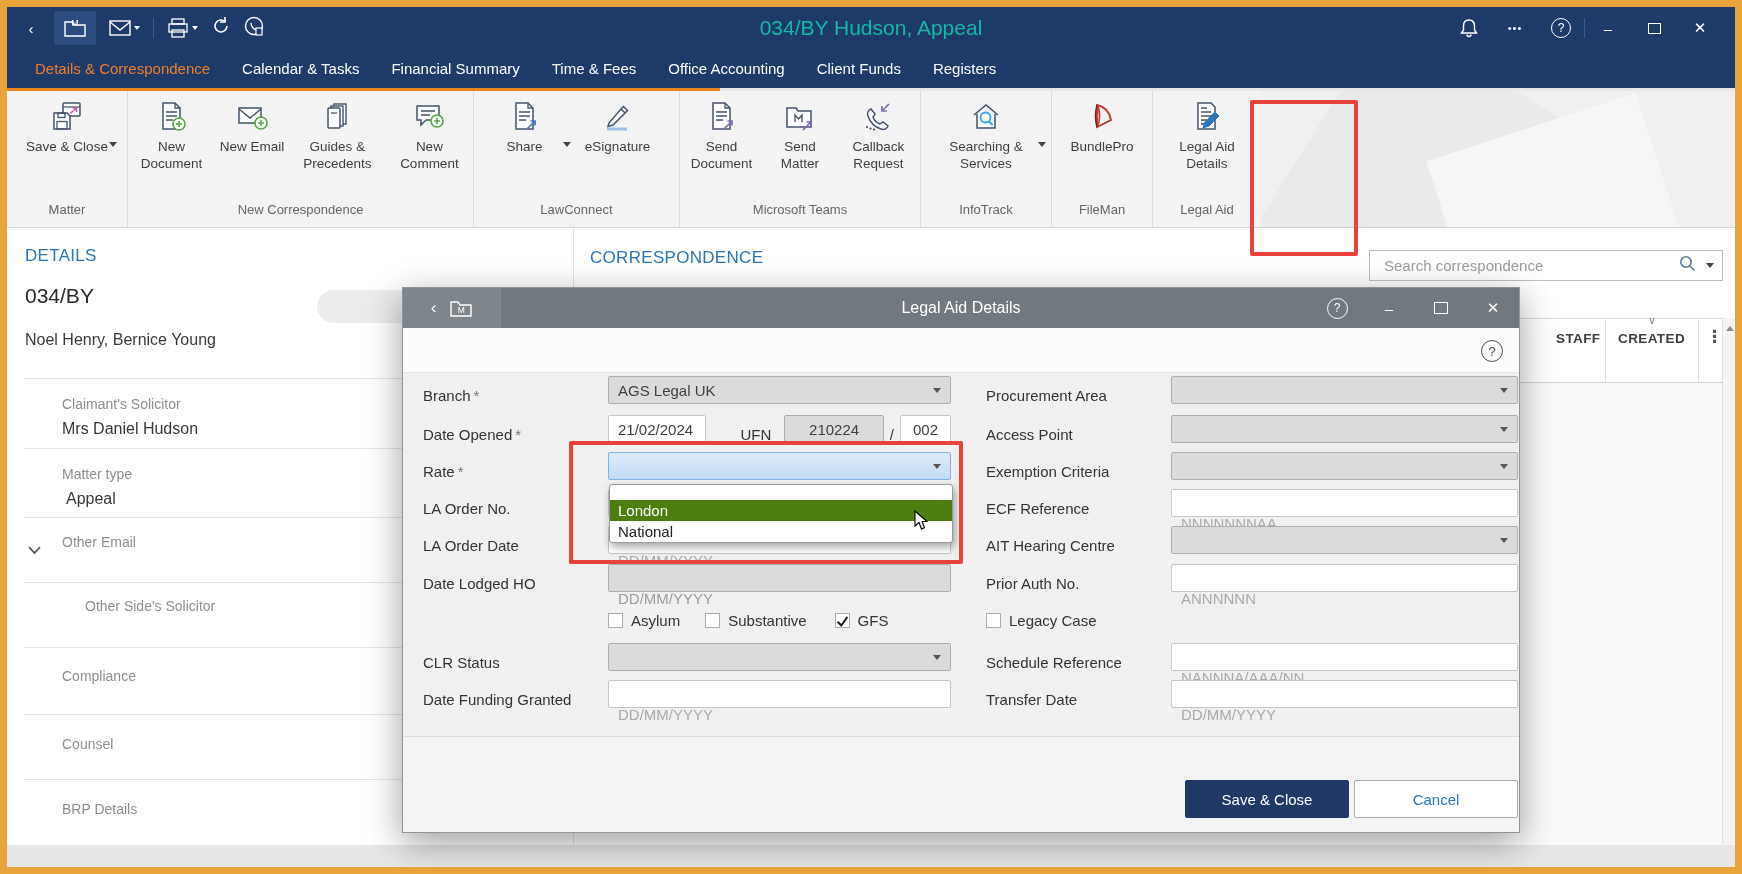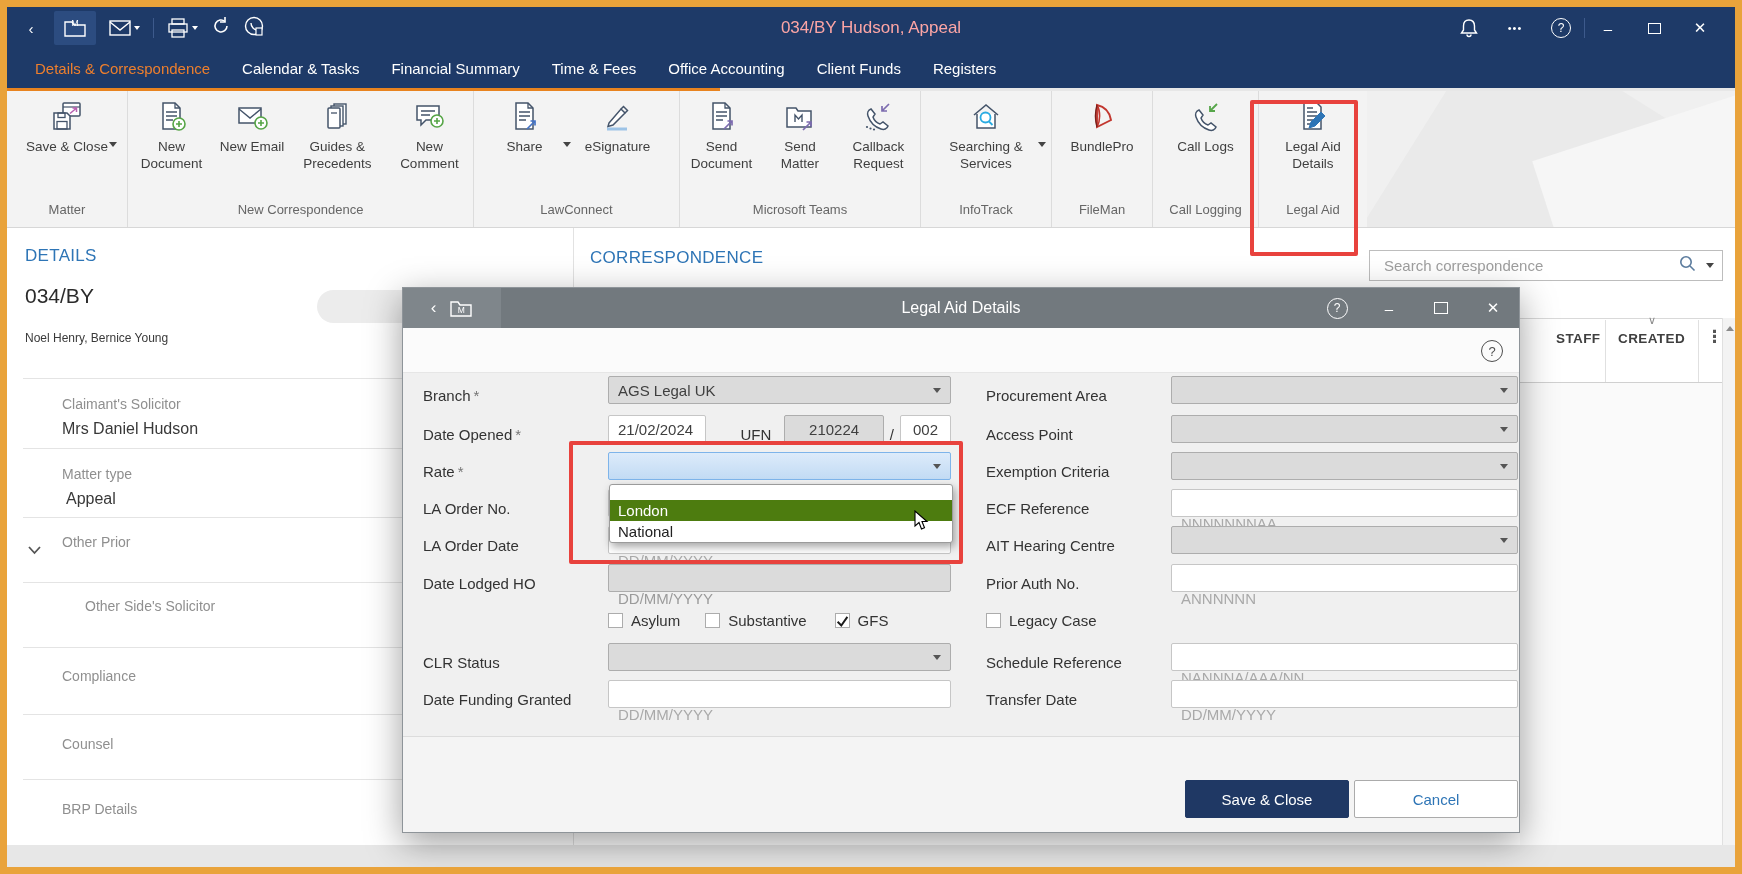--- a/index.html
+++ b/index.html
@@ -4,21 +4,21 @@
 <style>
   html,body{margin:0;padding:0;background:#444;}
   body{width:1742px;height:874px;position:relative;overflow:hidden;
        font-family:"Liberation Sans","DejaVu Sans",sans-serif;}
   .stage{position:absolute;inset:0;background:#E7E7E7;}
   .border-overlay{position:absolute;inset:0;border:7px solid #E9A33B;pointer-events:none;z-index:100;}
 
   
   .titlebar{position:absolute;left:7px;top:7px;width:1728px;height:42px;background:#1E3A68;display:flex;align-items:center;}
   .tb-left{display:flex;align-items:center;gap:13px;padding-left:14px;}
-  .tb-title{position:absolute;left:0;right:0;text-align:center;color:#fca5a5;font-size:17px;}
+  .tb-title{position:absolute;left:0;right:0;text-align:center;color:#14b8a6;font-size:21px;}
   .tb-right{position:absolute;right:12px;display:flex;align-items:center;gap:0;}
   .tb-btn{width:46px;height:42px;display:flex;align-items:center;justify-content:center;color:#fff;font-size:15px;}
   .folder-box{width:42px;height:34px;background:#2C4C80;border-radius:2px;display:flex;align-items:center;justify-content:center;position:relative;}
   .vsep{width:1px;height:20px;background:#3D5A8C;}
   .maxbox{width:11px;height:9px;border:1.5px solid #fff;display:inline-block;}
   .circle-q{width:18px;height:18px;border:1.5px solid #fff;border-radius:50%;display:flex;align-items:center;justify-content:center;font-size:12px;color:#fff;}
   .mini-caret{width:0;height:0;border-left:3.5px solid transparent;border-right:3.5px solid transparent;border-top:4px solid #fff;margin-left:3px;}
 
   
   .tabbar{position:absolute;left:7px;top:49px;width:1728px;height:39px;background:#1E3A68;display:flex;align-items:center;padding-left:12px;box-sizing:border-box;}
@@ -334,34 +334,20 @@
                 <path d="M12 5 c3.5 6 3.5 16 0 22" fill="none" stroke="#C2372F" stroke-width="1.6"></path>
                 <path d="M12 5 c-2 7-2 15 0 22" fill="none" stroke="#7A1F1A" stroke-width="1.4"></path>
               </svg>
           </span>
           <span>BundlePro</span>
         </div>
       </div>
       <div class="rgroup-label">FileMan</div>
     </div>
 
-    <div class="rgroup" style="width:105px">
-      <div class="rgroup-items">
-        <div class="rb-item" style="width:90px">
-          <span class="rb-ic">
-            <svg viewBox="0 0 34 34">
-                <path d="M10 10 c-3 1-4 4-3 7 2 6 7 11 13 13 3 1 6 0 7-3 l-5-4 -3 2 c-3-1-6-4-7-7 l2-3 z" fill="#fff" stroke="#44546A" stroke-width="1.5"></path>
-                <path d="M28 4 l-7 7 M21 6 v5 h5" fill="none" stroke="#57A64A" stroke-width="1.8"></path>
-              </svg>
-          </span>
-          <span>Call Logs</span>
-        </div>
-      </div>
-      <div class="rgroup-label">Call Logging</div>
-    </div>
 
     <div class="rgroup" style="width:108px;border-right:none">
       <div class="rgroup-items">
         <div class="rb-item" style="width:92px">
           <span class="rb-ic">
             <svg viewBox="0 0 34 34">
                 <path d="M8 3 h13 l4 4 v22 H8 z" fill="#fff" stroke="#44546A" stroke-width="1.5"></path>
                 <path d="M11 8h6M11 12h10M11 16h10M11 20h10M11 24h6" stroke="#44546A" stroke-width="1.3"></path>
                 <path d="M27 11 l-10 10 -2 6 6-2 10-10 z" fill="#2E75B6" stroke="#2E75B6" stroke-width="1" transform="translate(-2,1)"></path>
               </svg>
@@ -377,37 +363,37 @@
       <div class="wm" style="left:200px;top:30px;width:220px;height:260px;transform:rotate(-18deg);background:#F6F6F6"></div>
     </div>
   </div>
 
   <div class="redbox" style="left:1250px;top:100px;width:100px;height:148px;z-index:40"></div>
 
   <div class="left-bg">
     <div class="sec-heading" style="position:absolute;left:18px;top:18px">DETAILS</div>
     <div style="position:absolute;left:18px;top:56px;font-size:21px;color:#2B2B2B">034/BY</div>
     <div style="position:absolute;left:310px;top:62px;width:257px;height:33px;background:#ECECEC;border-radius:17px 0 0 17px"></div>
-    <div style="position:absolute;left:18px;top:103px;font-size:12px;color:#3A3A3A">Noel Henry, Bernice Young</div>
+    <div style="position:absolute;left:18px;top:103px;font-size:16px;color:#3A3A3A">Noel Henry, Bernice Young</div>
     <div class="hr" style="top:150px"></div>
 
     <div class="d-label" style="left:55px;top:168px">Claimant's Solicitor</div>
     <div class="d-value" style="left:55px;top:192px">Mrs Daniel Hudson</div>
     <div class="hr" style="top:220px"></div>
 
     <div class="d-label" style="left:55px;top:238px">Matter type</div>
     <div class="d-value" style="left:59px;top:262px">Appeal</div>
     <div class="hr" style="top:289px"></div>
 
     <span style="position:absolute;left:20px;top:313px">
       <svg width="15" height="10" viewBox="0 0 15 10">
           <path d="M2 2 l5.5 6 5.5-6" fill="none" stroke="#555" stroke-width="1.8"></path>
         </svg>
     </span>
-    <div class="d-label" style="left:55px;top:306px">Other Prior</div>
+    <div class="d-label" style="left:55px;top:306px">Other Email</div>
     <div class="hr" style="top:354px"></div>
 
     <div class="d-label" style="left:78px;top:370px">Other Side's Solicitor</div>
     <div class="hr" style="top:419px"></div>
 
     <div class="d-label" style="left:55px;top:440px">Compliance</div>
     <div class="hr" style="top:486px"></div>
 
     <div class="d-label" style="left:55px;top:508px">Counsel</div>
     <div class="hr" style="top:551px"></div>

